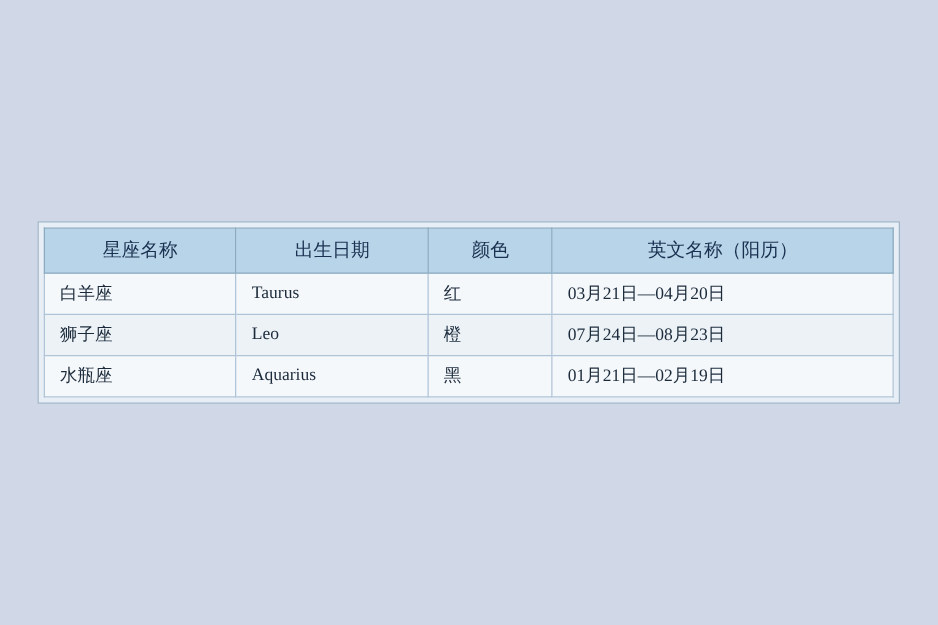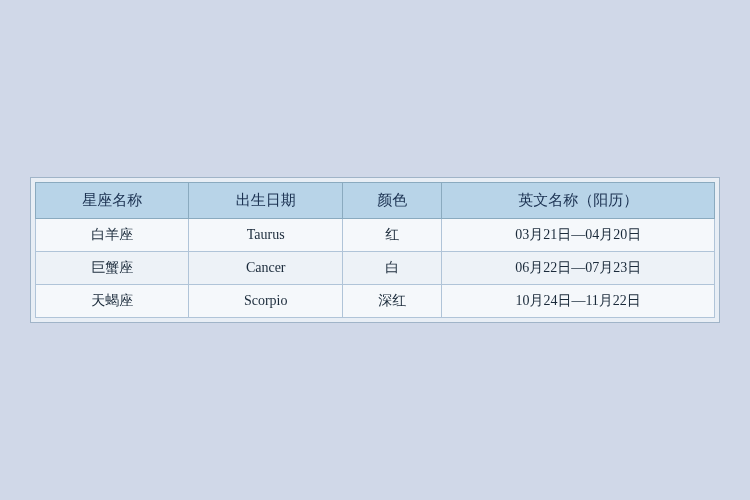--- a/index.html
+++ b/index.html
@@ -37,21 +37,21 @@
       padding: 8px 12px;
       text-align: center;
       font-size: 15px;
       font-weight: normal;
       color: #1a3050;
     }
 
     td {
       border: 1px solid #b0c4d8;
       padding: 7px 12px;
-      text-align: center;
+      text-align: left;
       font-size: 14px;
       color: #1a2a3a;
       background-color: #f5f8fb;
     }
 
     tr:nth-child(even) td {
       background-color: #edf2f7;
     }
   </style>
 </head>
@@ -68,26 +68,26 @@
       </tr>
     </thead>
     <tbody id="table-body">
     <tr>
           <td>白羊座</td>
           <td>Taurus</td>
           <td>红</td>
           <td>03月21日—04月20日</td>
         </tr>
         <tr>
-          <td>巨蟹座</td>
-          <td>Cancer</td>
-          <td>白</td>
-          <td>06月22日—07月23日</td>
+          <td>狮子座</td>
+          <td>Leo</td>
+          <td>橙</td>
+          <td>07月24日—08月23日</td>
         </tr>
         <tr>
-          <td>天蝎座</td>
-          <td>Scorpio</td>
-          <td>深红</td>
-          <td>10月24日—11月22日</td>
+          <td>水瓶座</td>
+          <td>Aquarius</td>
+          <td>黑</td>
+          <td>01月21日—02月19日</td>
         </tr>
       </tbody>
   </table>
 </div>
 
 </body></html>

